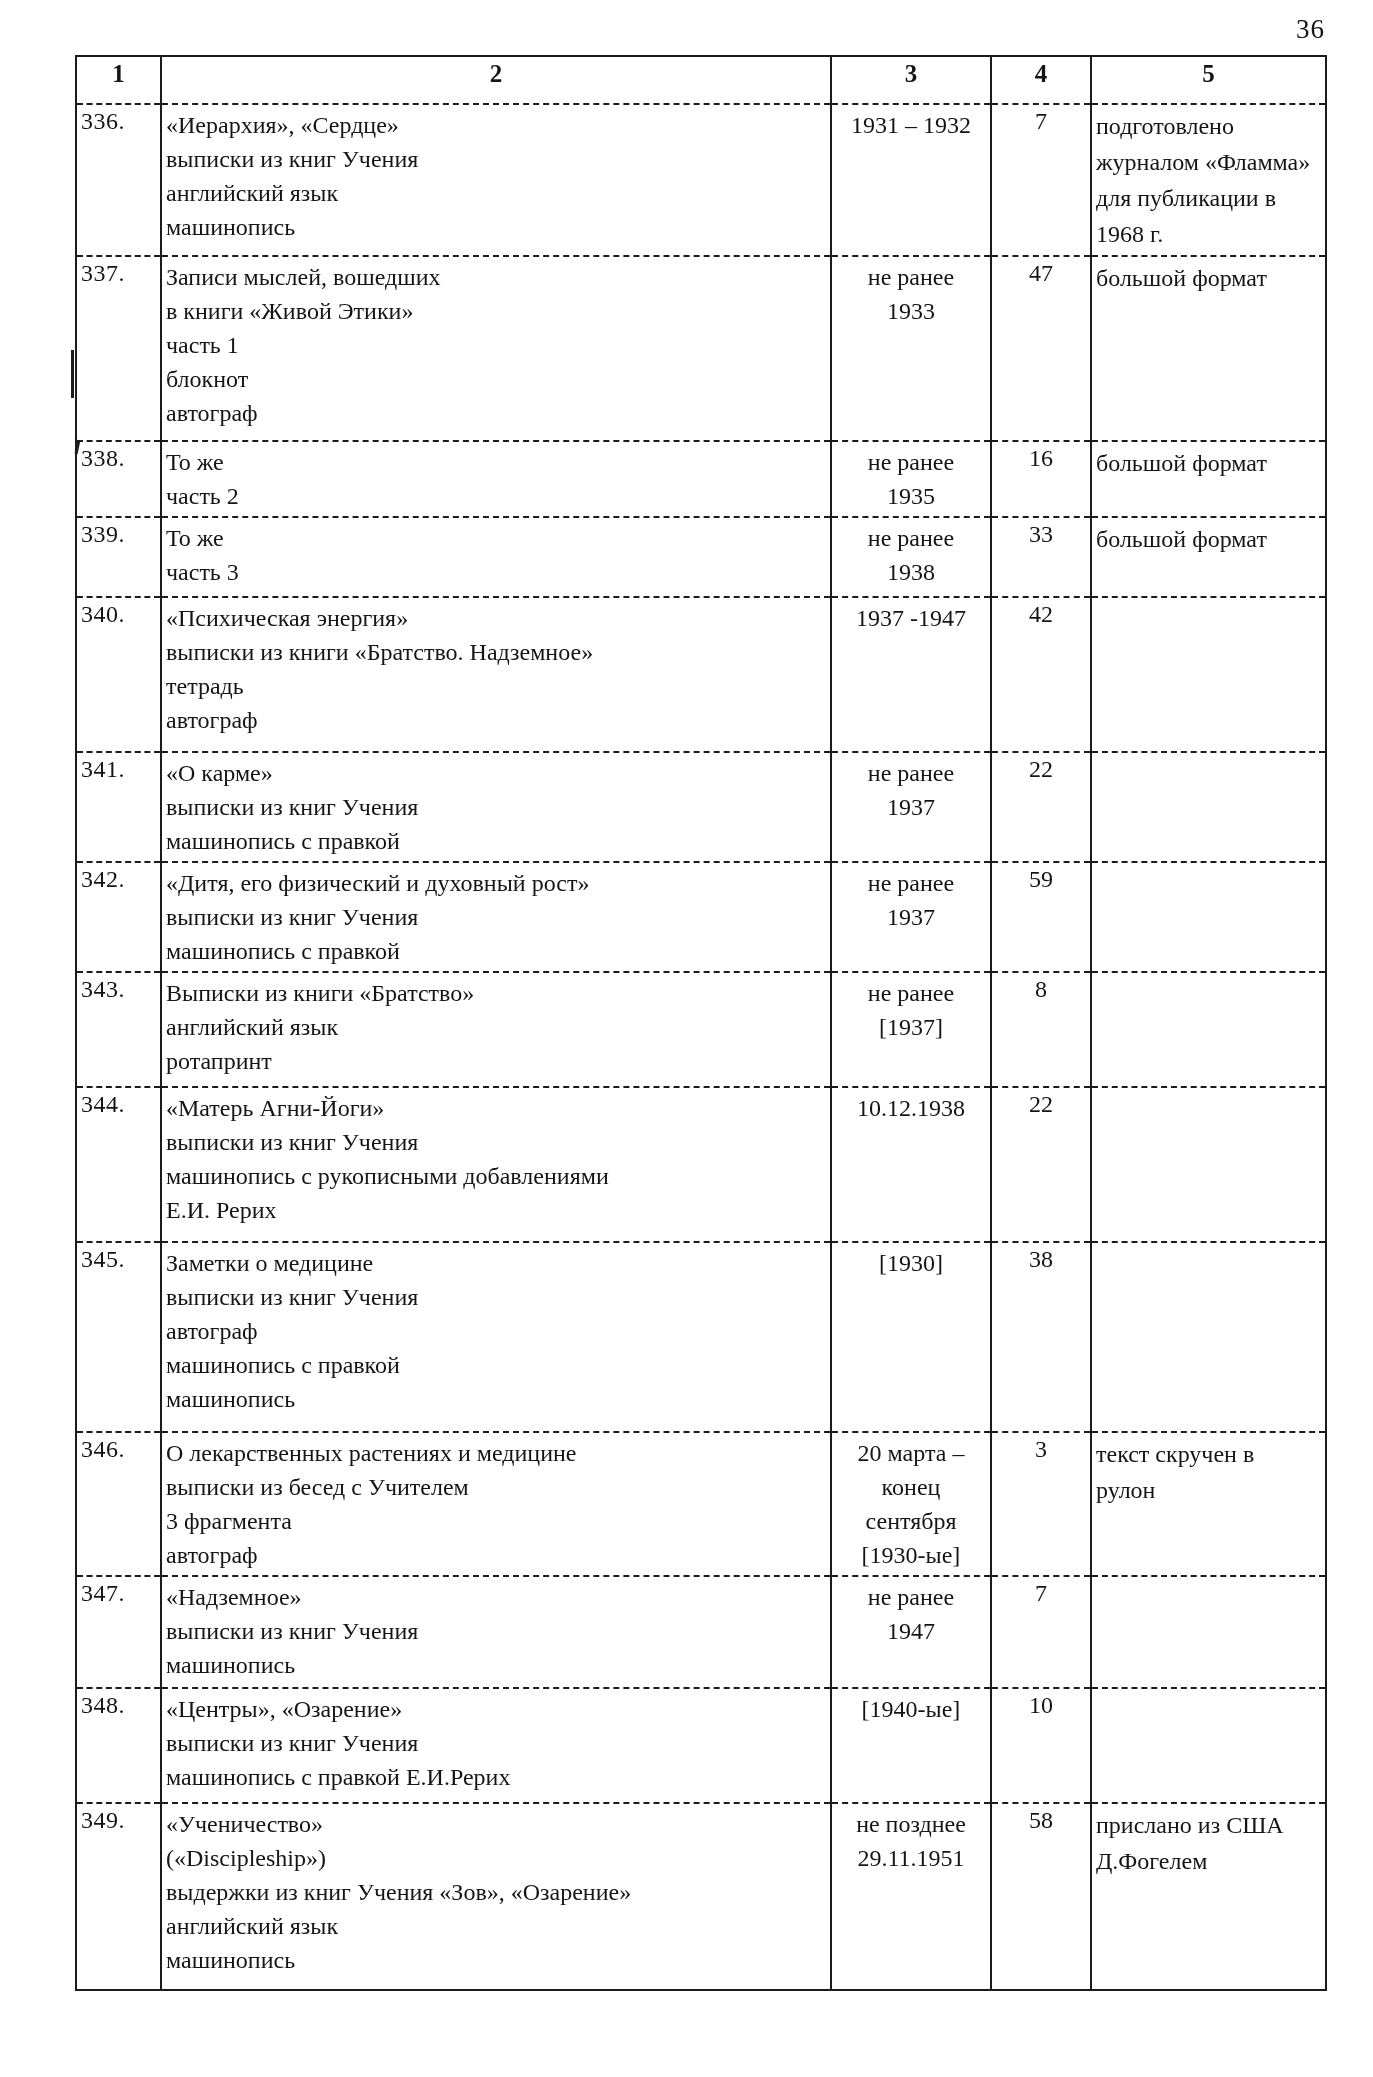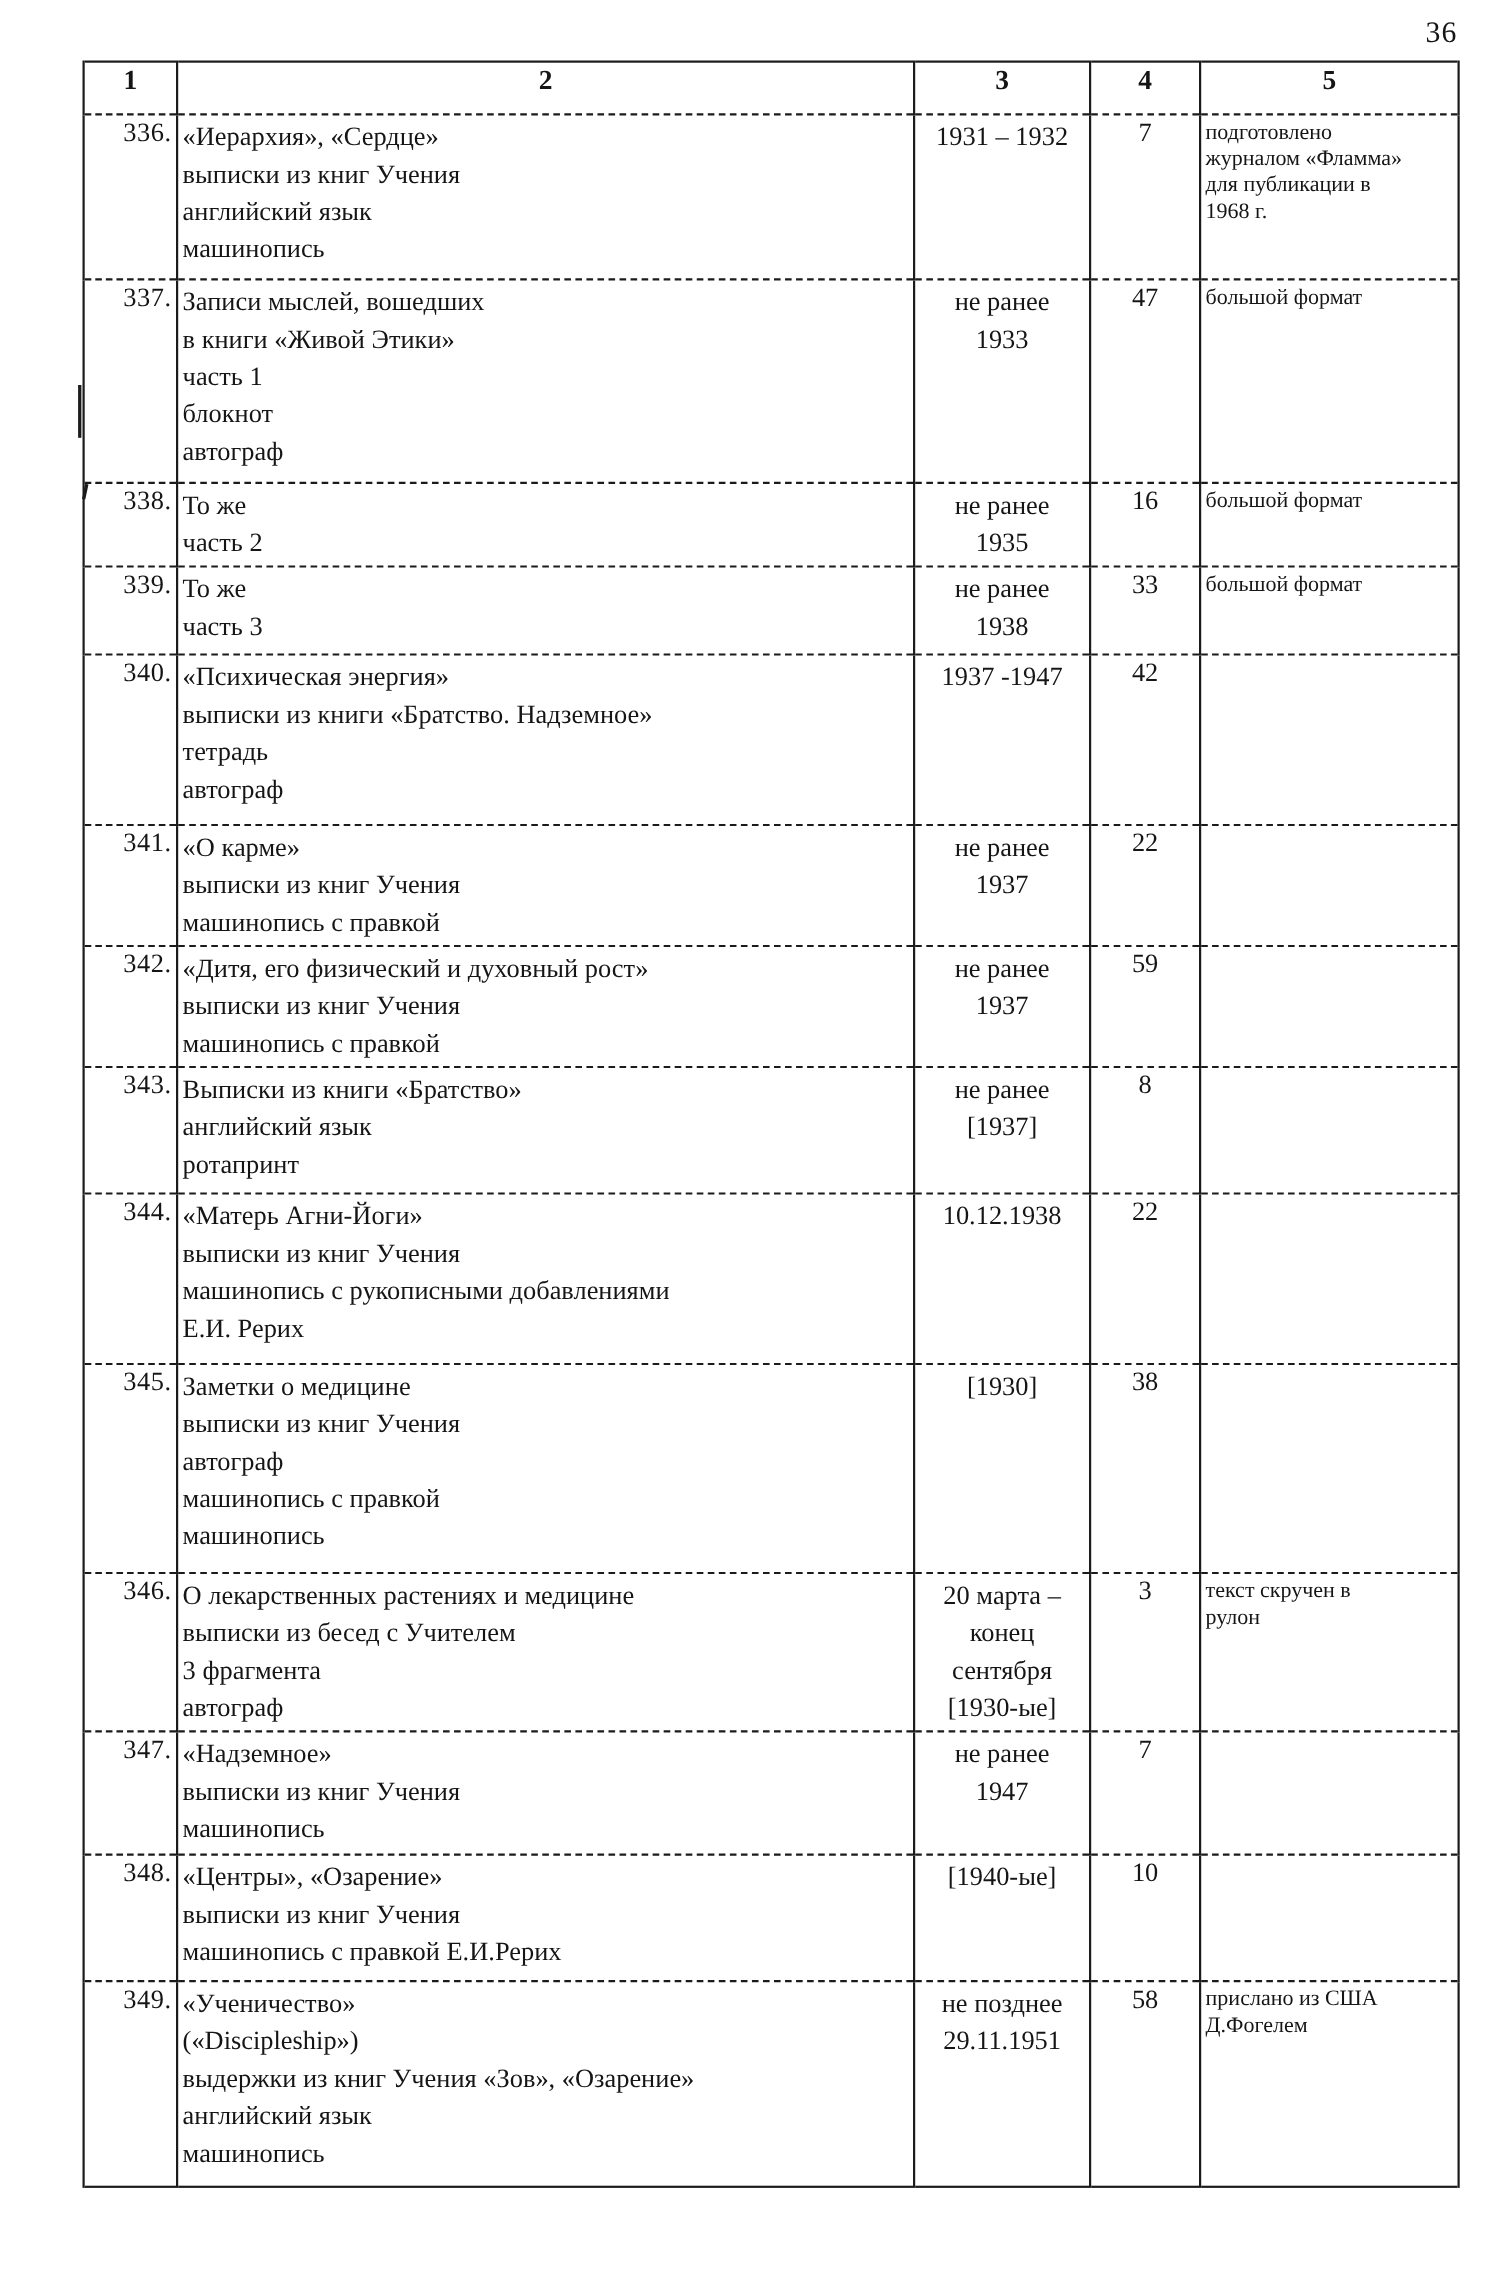--- a/index.html
+++ b/index.html
@@ -56,41 +56,40 @@
     font-size: 25px;
     font-weight: bold;
     text-align: center;
     vertical-align: middle;
     padding: 2px 0;
   }
   td.c-num {
     font-size: 24px;
     padding-left: 3px;
     letter-spacing: 0.5px;
-    text-align: right;
   }
   td.c-desc {
     font-size: 24px;
     line-height: 34px;
     padding-left: 6px;
   }
   td.c-date {
     font-size: 24px;
     line-height: 34px;
     text-align: center;
     vertical-align: middle;
   }
   td.c-sheets {
     font-size: 24px;
     text-align: center;
     vertical-align: middle;
   }
   td.c-note {
-    font-size: 20px;
-    line-height: 24px;
+    font-size: 24px;
+    line-height: 36px;
     padding-left: 6px;
     padding-top: 5px;
   }
   tr.h53  { height: 48px; }
   tr.h150 { height: 150px; }
   tr.h185 { height: 185px; padding-left: 12px; }
   tr.h75  { height: 75px; }
   tr.h80  { height: 80px; margin-top: 20px; }
   tr.h155 { height: 155px; }
   tr.h110 { height: 110px; }

